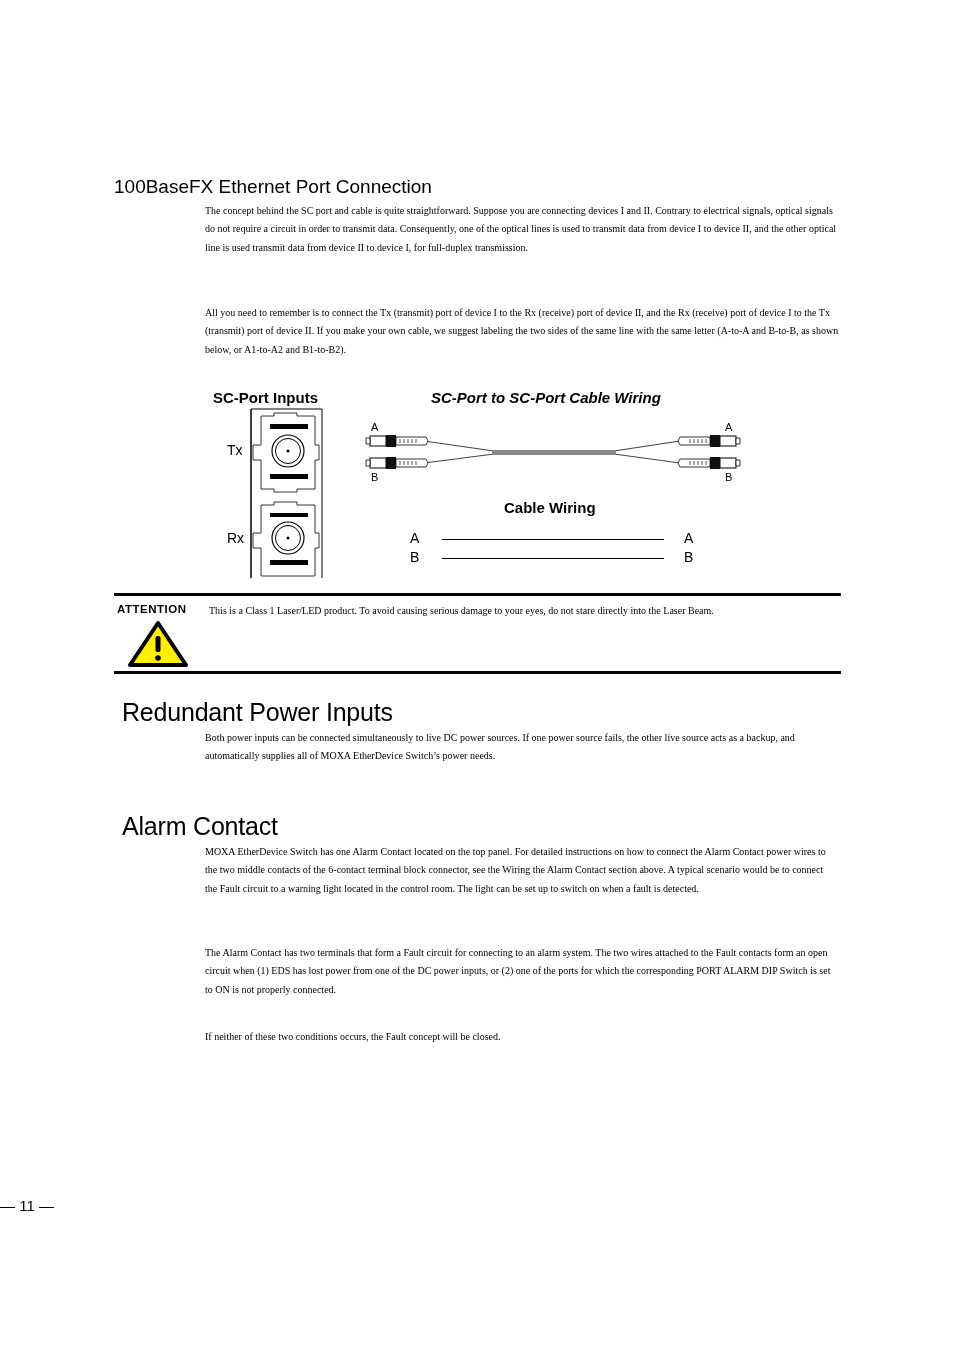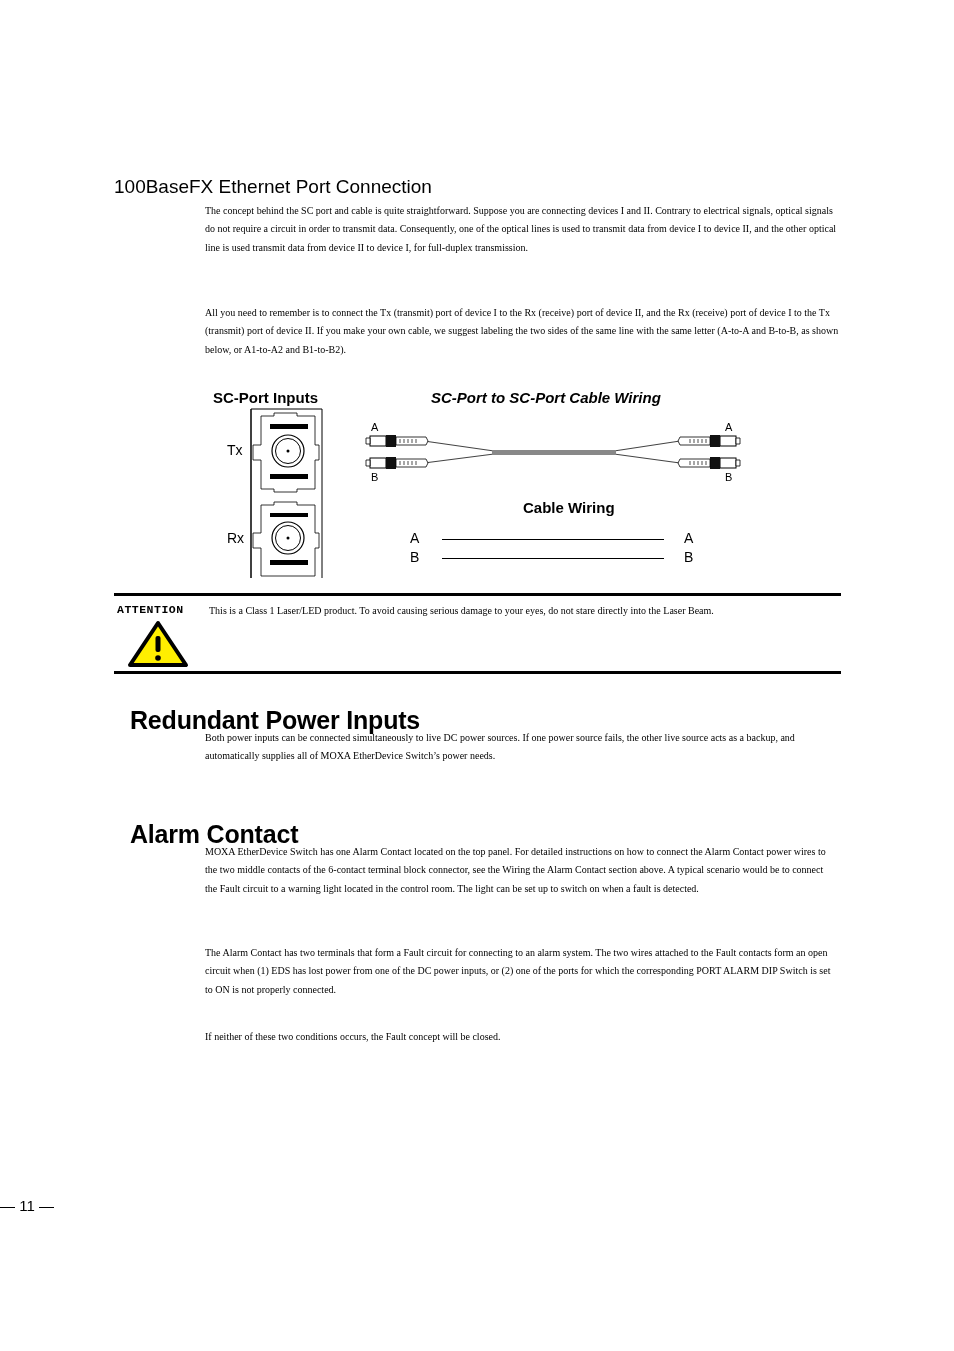--- a/index.html
+++ b/index.html
@@ -4,23 +4,23 @@
 <style>
   html, body { margin: 0; padding: 0; background: #ffffff; }
   body { width: 954px; height: 1351px; position: relative; overflow: hidden; color: #000; }
   .abs { position: absolute; }
   .h3 { font-family: "Liberation Sans", sans-serif; font-size: 19px; font-weight: normal; left: 114px; top: 175px; margin: 0; line-height: 24px; }
   .body-text { font-family: "Liberation Serif", serif; font-size: 10px; line-height: 18.3px; margin: 0; }
   .para { left: 205px; width: 634px; }
   .fig-title { font-family: "Liberation Sans", sans-serif; font-size: 15px; font-weight: bold; }
   .sans-label { font-family: "Liberation Sans", sans-serif; font-size: 14px; }
   .small-label { font-family: "Liberation Sans", sans-serif; font-size: 11px; }
-  .h1 { font-family: "Liberation Sans", sans-serif; font-size: 25px; font-weight: bold; left: 114px; margin: 16px; line-height: 30px; letter-spacing: -0.2px; }
+  .h1 { font-family: "Liberation Sans", sans-serif; font-size: 25px; font-weight: normal; left: 114px; margin: 8px; line-height: 30px; letter-spacing: -0.2px; }
   .rule { left: 114px; width: 727px; height: 3px; background: #000; }
-  .attention-label { font-family: Liberation Mono, monospace; font-size: 11.5px; font-weight: 900; left: 117px; top: 603px; letter-spacing: 0.5px; }
+  .attention-label { font-family: Liberation Sans, sans-serif; font-size: 11.5px; font-weight: 900; left: 117px; top: 603px; letter-spacing: 0.5px; }
   .page-num { font-family: "Liberation Sans", sans-serif; font-size: 15px; left: 0; width: 954px; top: 1197px; text-align: left; }
   .wire-line { height: 1px; background: #000; left: 442px; width: 222px; }
 </style>
 </head>
 <body>
 
 <h3 class="abs h3">100BaseFX Ethernet Port Connection</h3>
 <p class="abs body-text para" style="top:202px;">The concept behind the SC port and cable is quite straightforward. Suppose you are connecting devices I and II. Contrary to electrical signals, optical signals do not require a circuit in order to transmit data. Consequently, one of the optical lines is used to transmit data from device I to device II, and the other optical line is used transmit data from device II to device I, for full-duplex transmission.</p>
 <p class="abs body-text para" style="top:304px;">All you need to remember is to connect the Tx (transmit) port of device I to the Rx (receive) port of device II, and the Rx (receive) port of device I to the Tx (transmit) port of device II. If you make your own cable, we suggest labeling the two sides of the same line with the same letter (A-to-A and B-to-B, as shown below, or A1-to-A2 and B1-to-B2).</p>
 
@@ -89,21 +89,21 @@
   </g>
   <g>
     <rect x="356" y="25" width="16" height="10" fill="#fff" stroke="#000" stroke-width="1"></rect>
     <path d="M372,27 H376 V33 H372 Z" fill="#fff" stroke="#000" stroke-width="0.8"></path>
     <rect x="346" y="24" width="10" height="12" fill="#111"></rect>
     <path d="M346,26 H316 L314,30 L316,34 H346 Z" fill="#fff" stroke="#000" stroke-width="0.8"></path>
     <path d="M326,28 V32 M330,28 V32 M334,28 V32 M338,28 V32 M342,28 V32" stroke="#000" stroke-width="0.7"></path>
   </g>
 </svg>
 
-<div class="abs fig-title" style="left:504px; top:499px;margin-left:19px;">Cable Wiring</div>
+<div class="abs fig-title" style="left:504px; top:499px;">Cable Wiring</div>
 <div class="abs sans-label" style="left:410px; top:530px;">A</div>
 <div class="abs sans-label" style="left:410px; top:549px;">B</div>
 <div class="abs sans-label" style="left:684px; top:530px;">A</div>
 <div class="abs sans-label" style="left:684px; top:549px;">B</div>
 <div class="abs wire-line" style="top:539px;"></div>
 <div class="abs wire-line" style="top:558px;"></div>
 
 <div class="abs rule" style="top:593px;"></div>
 <div class="abs attention-label">ATTENTION</div>
 <svg class="abs" style="left:127px; top:620px;" width="62" height="48" viewBox="0 0 62 48">

